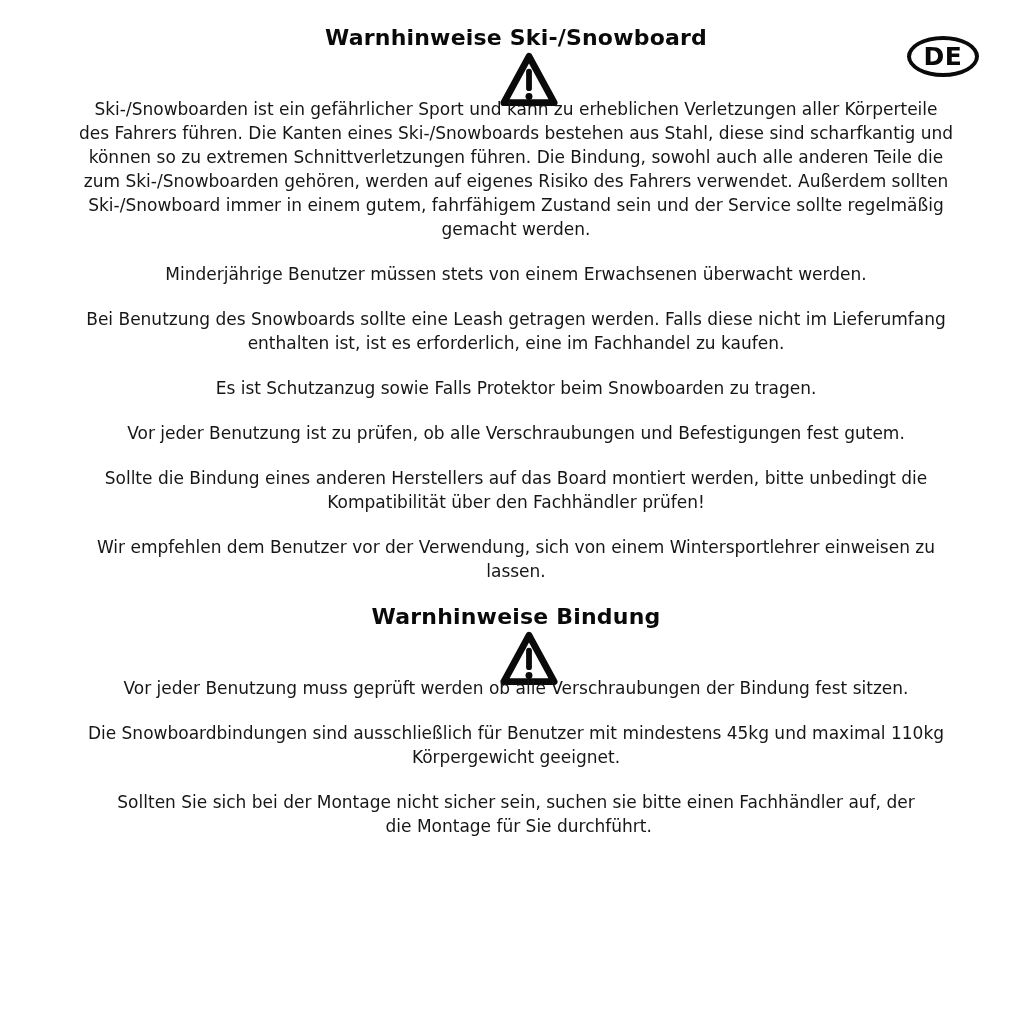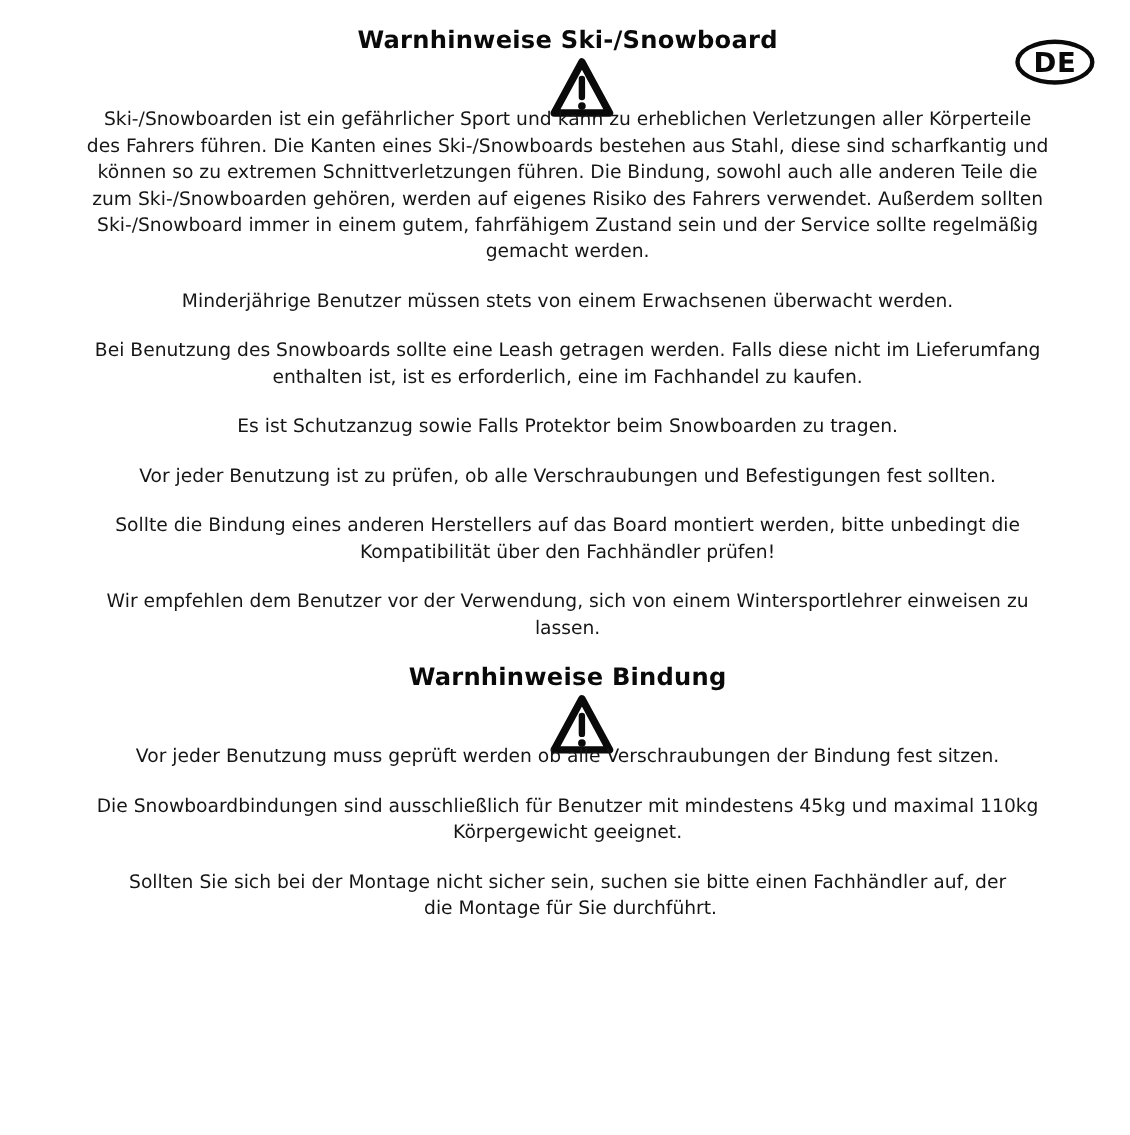--- a/index.html
+++ b/index.html
@@ -50,21 +50,21 @@
       margin: 0 0 21px 0;
       font-size: 17px;
       line-height: 24px;
       white-space: pre-wrap;
       color: #161616;
       text-align: center;
     }
     .de-badge {
       position: absolute;
       top: 36px;
-      right: 32px;
+      right: 48px;
       width: 64px;
       height: 33px;
       border: 4px solid #0a0a0a;
       border-radius: 50%;
       display: flex;
       align-items: center;
       justify-content: center;
       background: #ffffff;
     }
     .de-badge span {
@@ -97,21 +97,21 @@
   <p class="body-paragraph">Ski-/Snowboarden ist ein gefährlicher Sport und kann zu erheblichen Verletzungen aller Körperteile
 des Fahrers führen. Die Kanten eines Ski-/Snowboards bestehen aus Stahl, diese sind scharfkantig und
 können so zu extremen Schnittverletzungen führen. Die Bindung, sowohl auch alle anderen Teile die
 zum Ski-/Snowboarden gehören, werden auf eigenes Risiko des Fahrers verwendet. Außerdem sollten
 Ski-/Snowboard immer in einem gutem, fahrfähigem Zustand sein und der Service sollte regelmäßig
 gemacht werden.</p>
   <p class="body-paragraph">Minderjährige Benutzer müssen stets von einem Erwachsenen überwacht werden.</p>
   <p class="body-paragraph">Bei Benutzung des Snowboards sollte eine Leash getragen werden. Falls diese nicht im Lieferumfang
 enthalten ist, ist es erforderlich, eine im Fachhandel zu kaufen.</p>
   <p class="body-paragraph">Es ist Schutzanzug sowie Falls Protektor beim Snowboarden zu tragen.</p>
-  <p class="body-paragraph">Vor jeder Benutzung ist zu prüfen, ob alle Verschraubungen und Befestigungen fest sollten.</p>
+  <p class="body-paragraph">Vor jeder Benutzung ist zu prüfen, ob alle Verschraubungen und Befestigungen fest gutem.</p>
   <p class="body-paragraph">Sollte die Bindung eines anderen Herstellers auf das Board montiert werden, bitte unbedingt die
 Kompatibilität über den Fachhändler prüfen!</p>
   <p class="body-paragraph">Wir empfehlen dem Benutzer vor der Verwendung, sich von einem Wintersportlehrer einweisen zu
 lassen.</p>
 
   <div class="heading-row second">
     <h1 class="section-heading">Warnhinweise Bindung</h1>
     <span class="warn-triangle">
       <svg width="58" height="57" viewBox="0 0 60 58" aria-hidden="true">
         <path d="M30 5 L56 53 L4 53 Z" fill="none" stroke="#0a0a0a" stroke-width="7" stroke-linejoin="round"></path>

